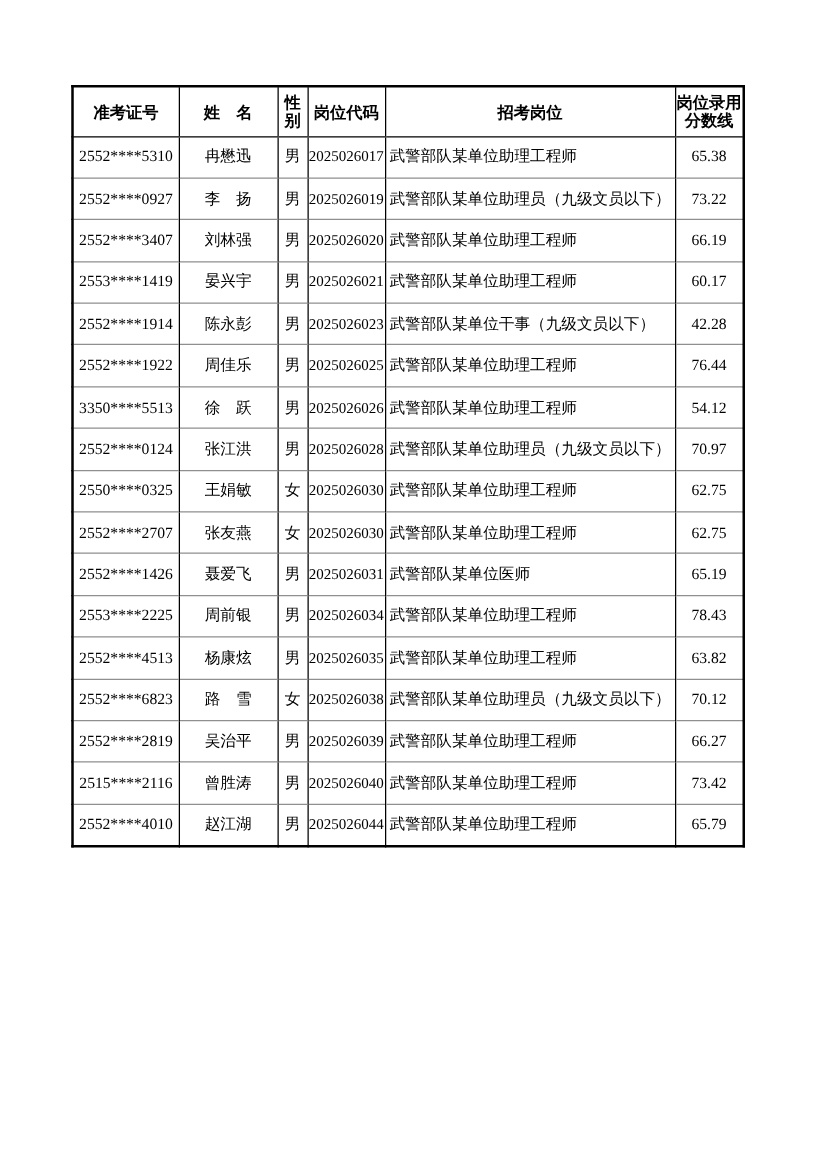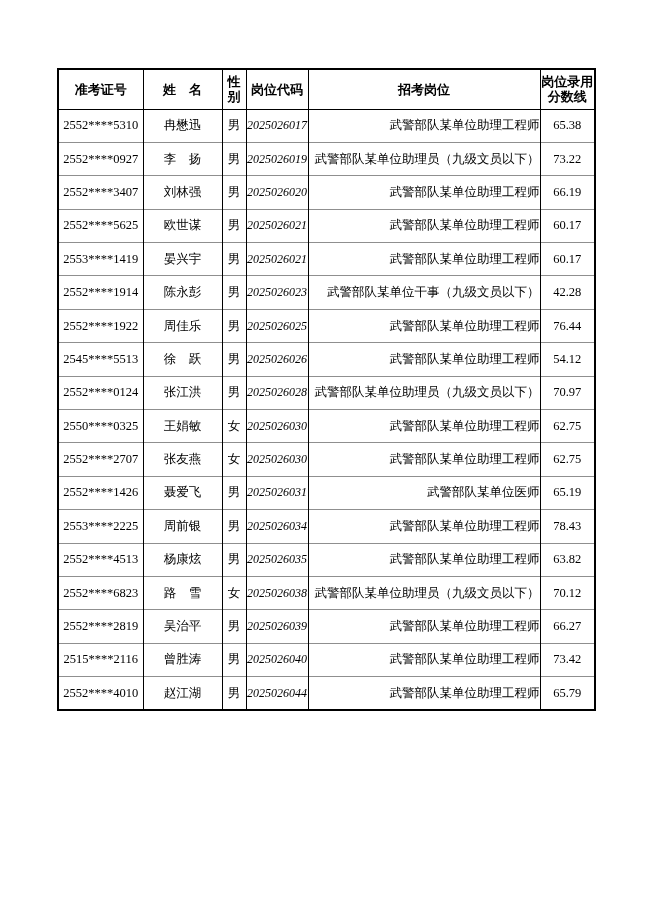--- a/index.html
+++ b/index.html
@@ -47,24 +47,24 @@
     border-left: 1px solid #000000;
     border-top: 1px solid #8f8f8f;
     font-size: 12.5px;
     text-align: center;
     vertical-align: middle;
     padding: 0;
     white-space: nowrap;
     overflow: hidden;
   }
   td.cell-position {
-    text-align: right;
+    text-align: left;
     padding-left: 3px;
   }
-  td.cell-code { letter-spacing: 0; font-size: 12px; font-style: italic; }
+  td.cell-code { letter-spacing: 0; font-size: 12px; }
   .two-line { display: block; line-height: 15px; }
   .footer {
     position: absolute;
     left: 0; top: 868px;
     width: 650px;
     text-align: right;
     font-size: 13px;
     color: #000000;
   }
 </style>
@@ -117,28 +117,20 @@
   </tr>
         <tr>
     <td class="cell-ticket">2552****3407</td>
     <td class="cell-name">刘林强</td>
     <td class="cell-gender">男</td>
     <td class="cell-code">2025026020</td>
     <td class="cell-position">武警部队某单位助理工程师</td>
     <td class="cell-score">66.19</td>
   </tr>
         <tr>
-    <td class="cell-ticket">2552****5625</td>
-    <td class="cell-name">欧世谋</td>
-    <td class="cell-gender">男</td>
-    <td class="cell-code">2025026021</td>
-    <td class="cell-position">武警部队某单位助理工程师</td>
-    <td class="cell-score">60.17</td>
-  </tr>
-        <tr>
     <td class="cell-ticket">2553****1419</td>
     <td class="cell-name">晏兴宇</td>
     <td class="cell-gender">男</td>
     <td class="cell-code">2025026021</td>
     <td class="cell-position">武警部队某单位助理工程师</td>
     <td class="cell-score">60.17</td>
   </tr>
         <tr>
     <td class="cell-ticket">2552****1914</td>
     <td class="cell-name">陈永彭</td>
@@ -149,21 +141,21 @@
   </tr>
         <tr>
     <td class="cell-ticket">2552****1922</td>
     <td class="cell-name">周佳乐</td>
     <td class="cell-gender">男</td>
     <td class="cell-code">2025026025</td>
     <td class="cell-position">武警部队某单位助理工程师</td>
     <td class="cell-score">76.44</td>
   </tr>
         <tr>
-    <td class="cell-ticket">2545****5513</td>
+    <td class="cell-ticket">3350****5513</td>
     <td class="cell-name">徐　跃</td>
     <td class="cell-gender">男</td>
     <td class="cell-code">2025026026</td>
     <td class="cell-position">武警部队某单位助理工程师</td>
     <td class="cell-score">54.12</td>
   </tr>
         <tr>
     <td class="cell-ticket">2552****0124</td>
     <td class="cell-name">张江洪</td>
     <td class="cell-gender">男</td>

